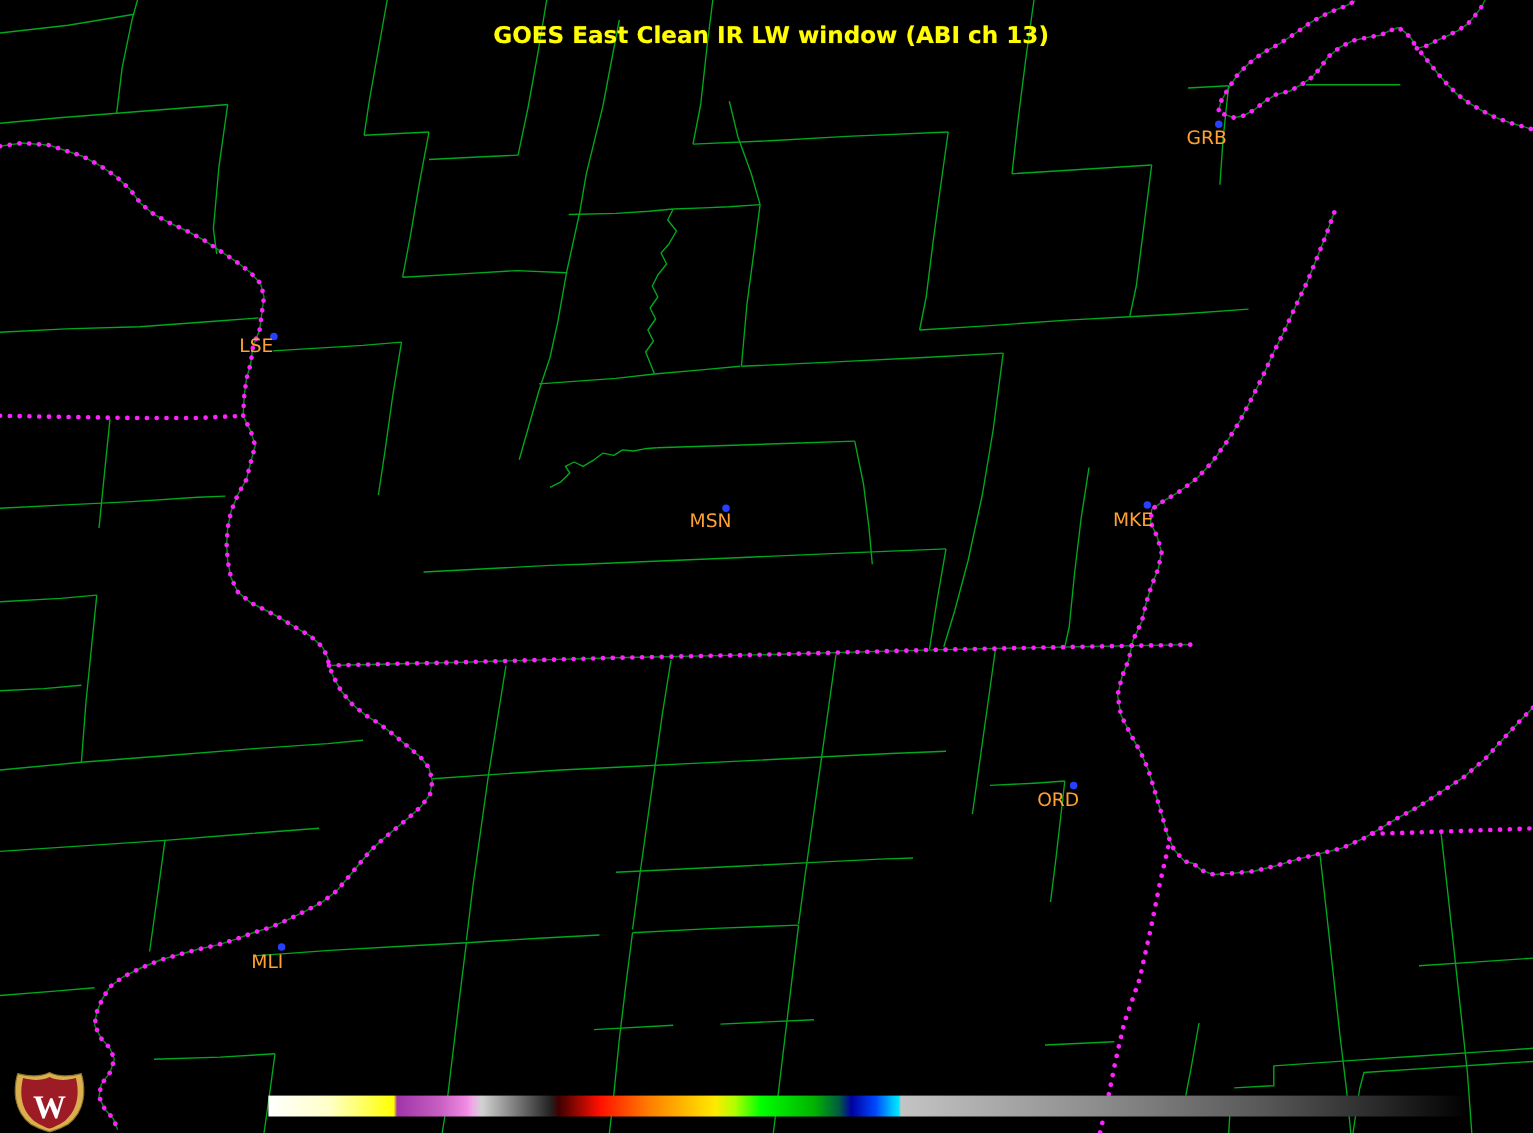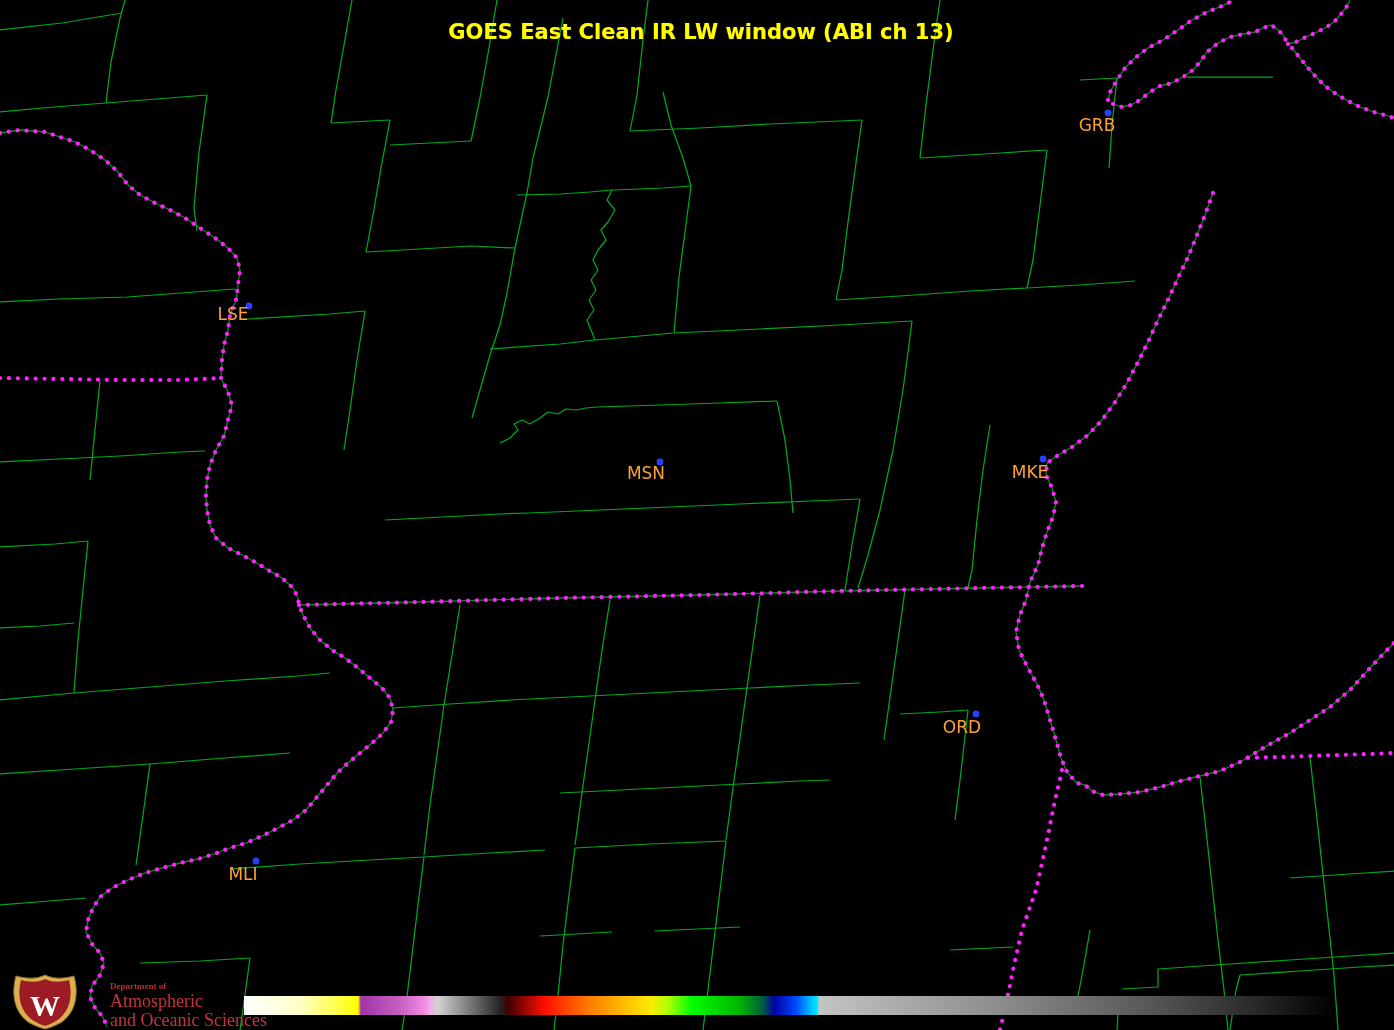--- a/index.html
+++ b/index.html
@@ -177,20 +177,15 @@
   </div>
 
   <div class="logo">
     <svg width="74" height="56" viewBox="0 0 74 56">
       <path d="M37 1 C47 6 58 4 66 2 C70 16 70 36 54 48 C47 52 41 54 37 55
                C33 54 27 52 20 48 C4 36 4 16 8 2 C16 4 27 6 37 1 Z" fill="#d9b04c" stroke="#8a6d2f" stroke-width="1"></path>
       <path d="M37 5 C45 9 54 8 61 6 C64 18 64 34 51 45 C45 49 40 51 37 52
                C34 51 29 49 23 45 C10 34 10 18 13 6 C20 8 29 9 37 5 Z" fill="#9d1b24"></path>
       <text x="37" y="42" text-anchor="middle" font-family="Liberation Serif, DejaVu Serif, serif" font-size="30" font-weight="bold" fill="#ffffff">W</text>
     </svg>
-    <div class="logo-text">
-      <span class="dept">Department of</span>
-      <span class="l2">Atmospheric</span>
-      <span class="l3">and Oceanic Sciences</span>
-    </div>
   </div>
 
 </div>
 
 </body></html>

